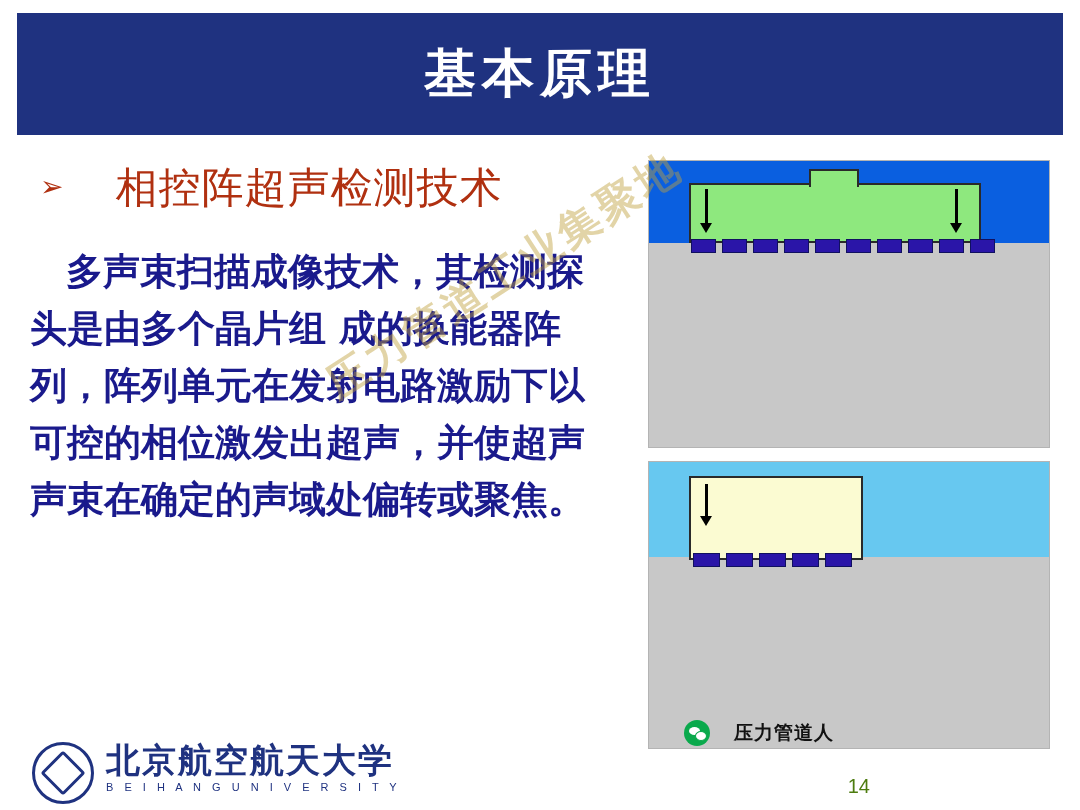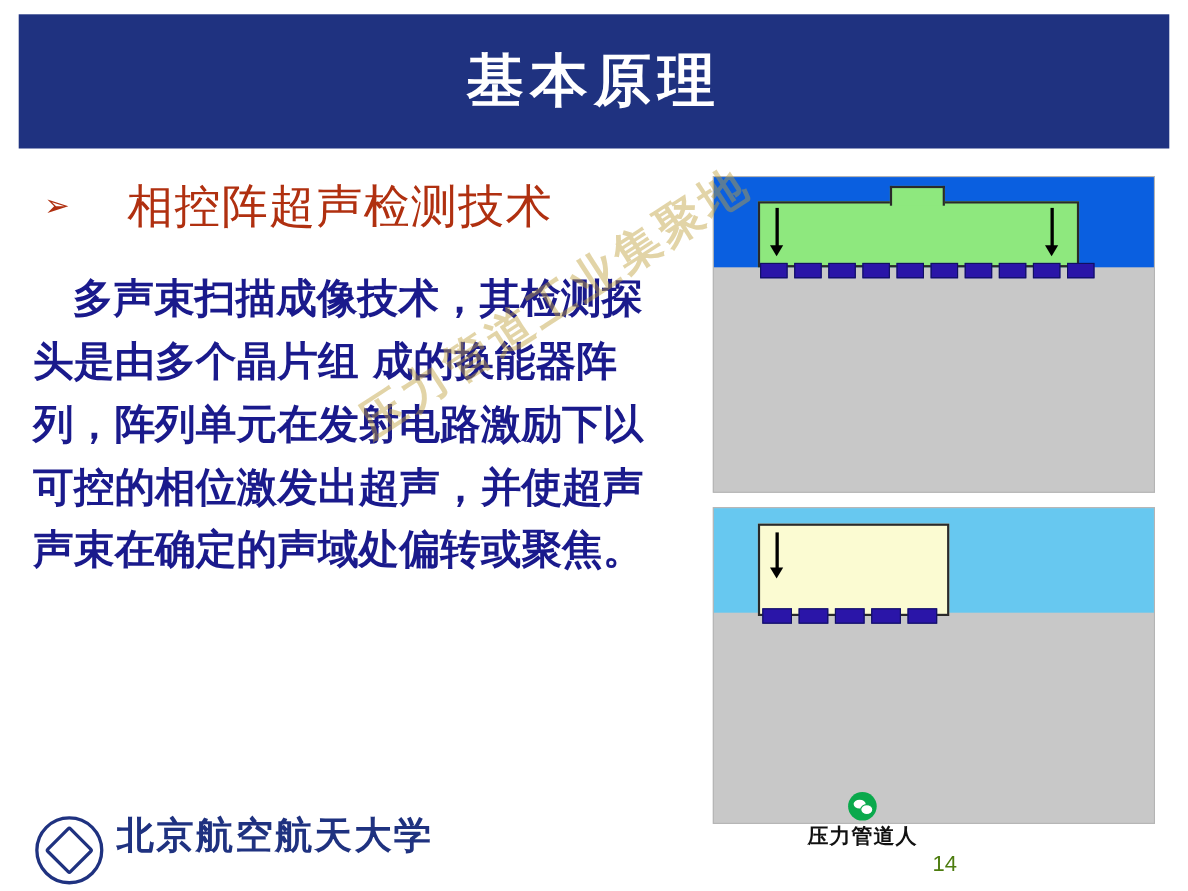--- a/index.html
+++ b/index.html
@@ -224,22 +224,21 @@
     font-family: "Liberation Sans", sans-serif;
   }
 
   
   .wechat-badge {
     position: absolute;
     right: 54px;
     top: 720px;
     display: flex;
     align-items: center;
-    gap: 1px;
-    flex-direction: column;
+    gap: 24px;
   }
   .wechat-icon {
     width: 26px;
     height: 26px;
     border-radius: 50%;
     background: #0aa94c;
     position: relative;
     flex: none;
   }
   .wechat-icon::before {
@@ -337,20 +336,21 @@
         <div class="element-cell" style="width: 25px; height: 12px;"></div>
       </div>
   </div>
 
   <div class="watermark">压力管道工业集聚地</div>
 
   <div class="univ-logo">
     <div class="logo-seal"></div>
     <div>
       <div class="univ-name-cn">北京航空航天大学</div>
+      <div class="univ-name-en">B E I H A N G   U N I V E R S I T Y</div>
     </div>
   </div>
 
   <div class="wechat-badge">
     <div class="wechat-icon"></div>
     <div class="wechat-text">压力管道人</div>
   </div>
 
   <div class="page-number">14</div>
 

